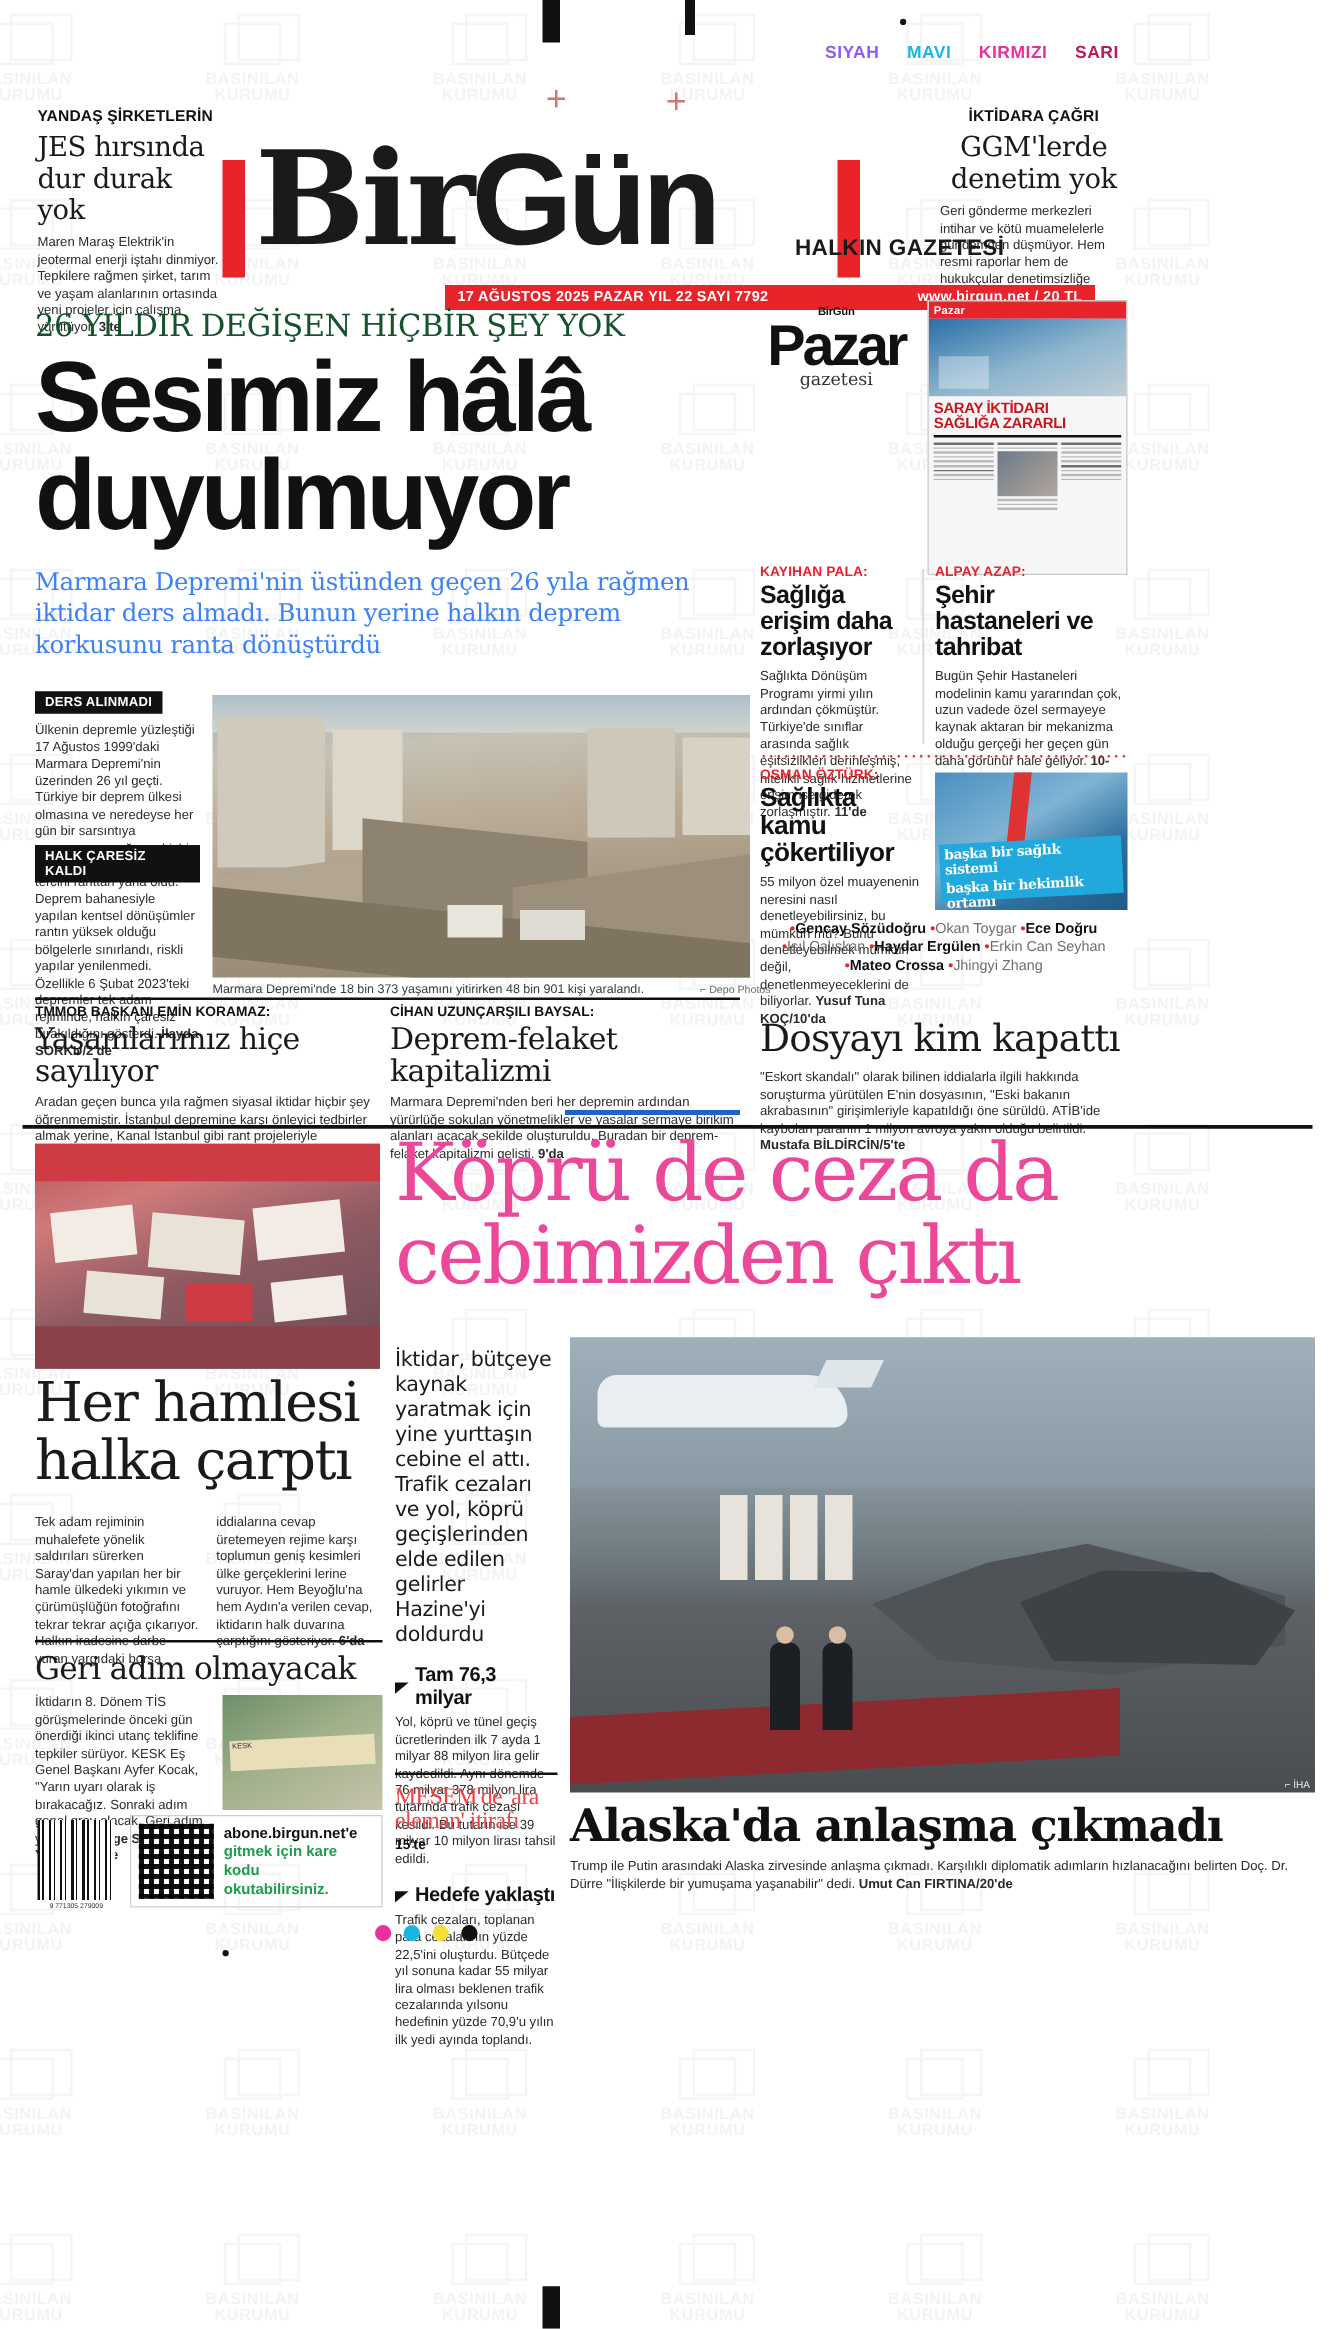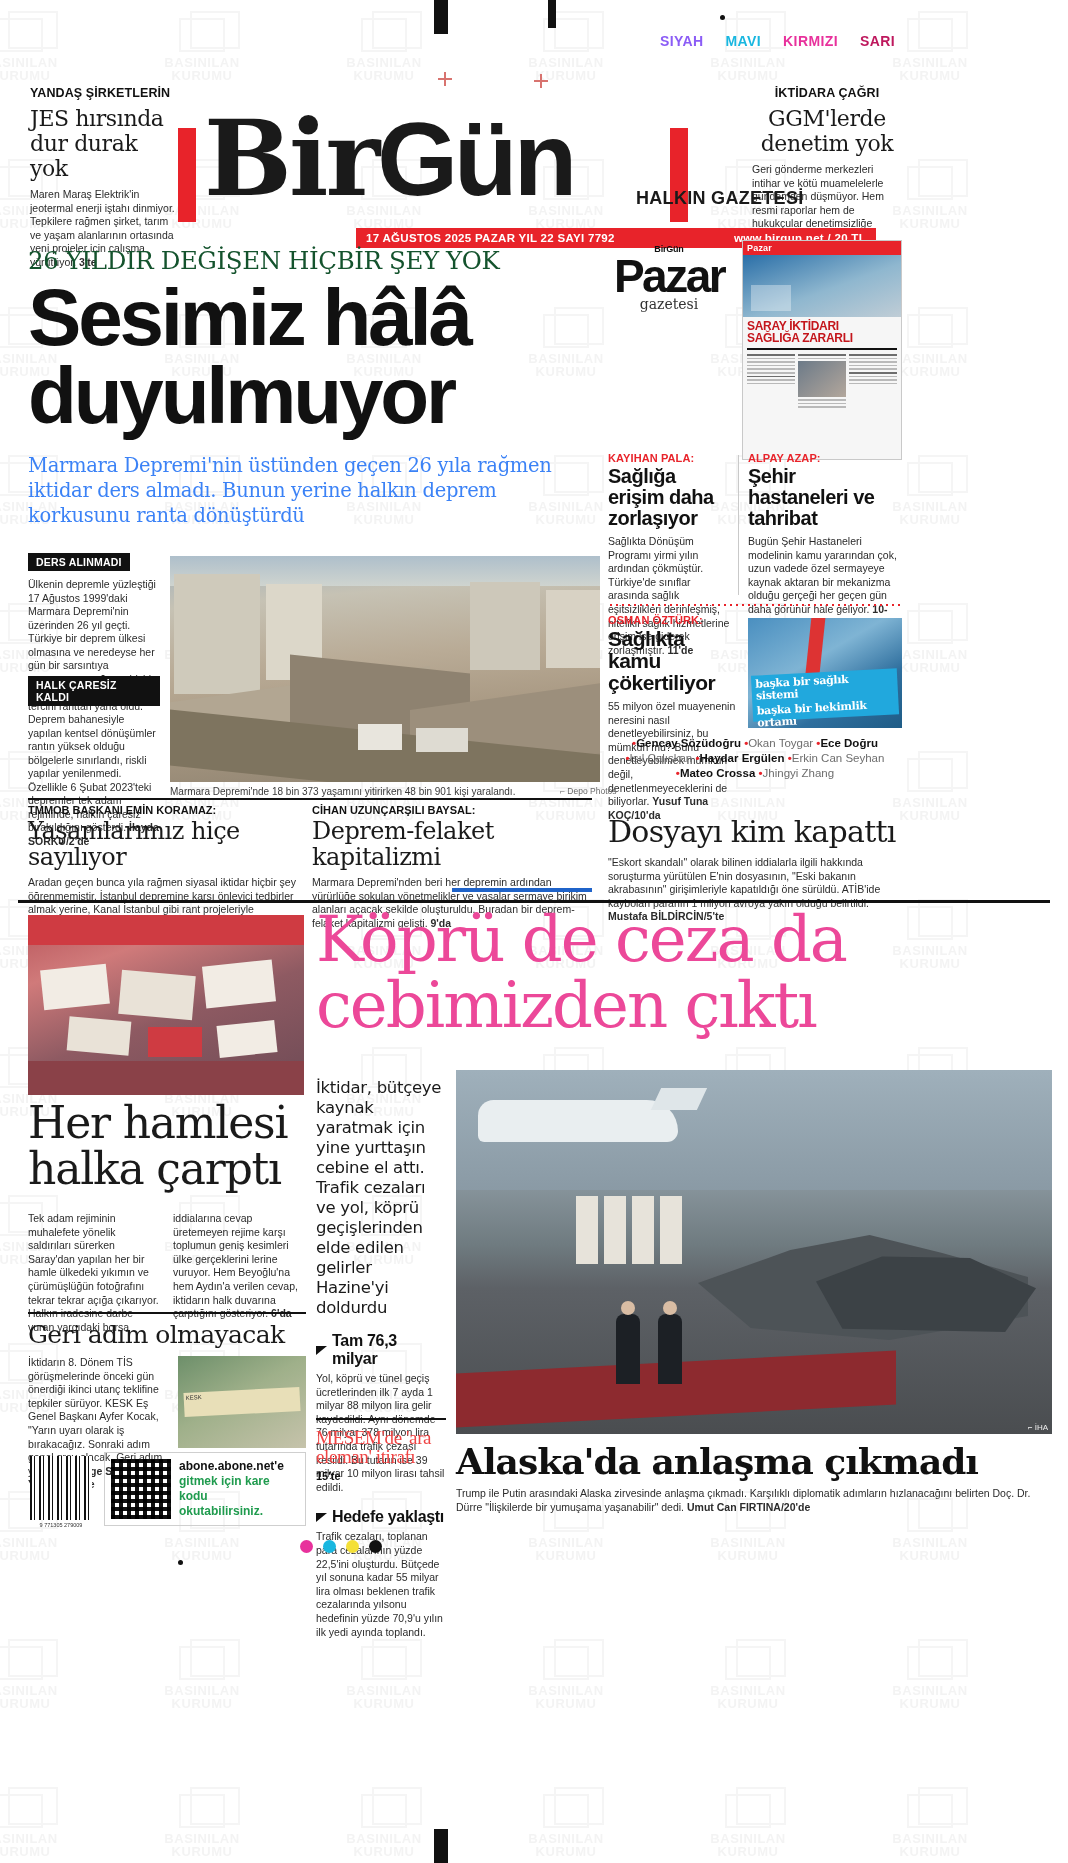--- a/index.html
+++ b/index.html
@@ -627,21 +627,21 @@
             </div>
       </div>
     </div>
   </div>
 
   <div class="barcode"></div>
   <div class="barcode-label">9 771305 279009</div>
   <div class="abone">
     <div class="qr"></div>
     <div class="txt">
-      <b>abone.abone.net'e</b><br>
+      <b>abone.birgun.net'e</b><br>
       <span class="grn">gitmek için kare kodu</span><br>
       <span class="grn">okutabilirsiniz.</span>
     </div>
   </div>
 
   <div class="mid2">
     <div class="intro">İktidar, bütçeye kaynak yaratmak için yine yurttaşın cebine el attı. Trafik cezaları ve yol, köprü geçişlerinden elde edilen gelirler Hazine'yi doldurdu</div>
     <div class="sub">
       <h4>
             <i class="tri"></i>

